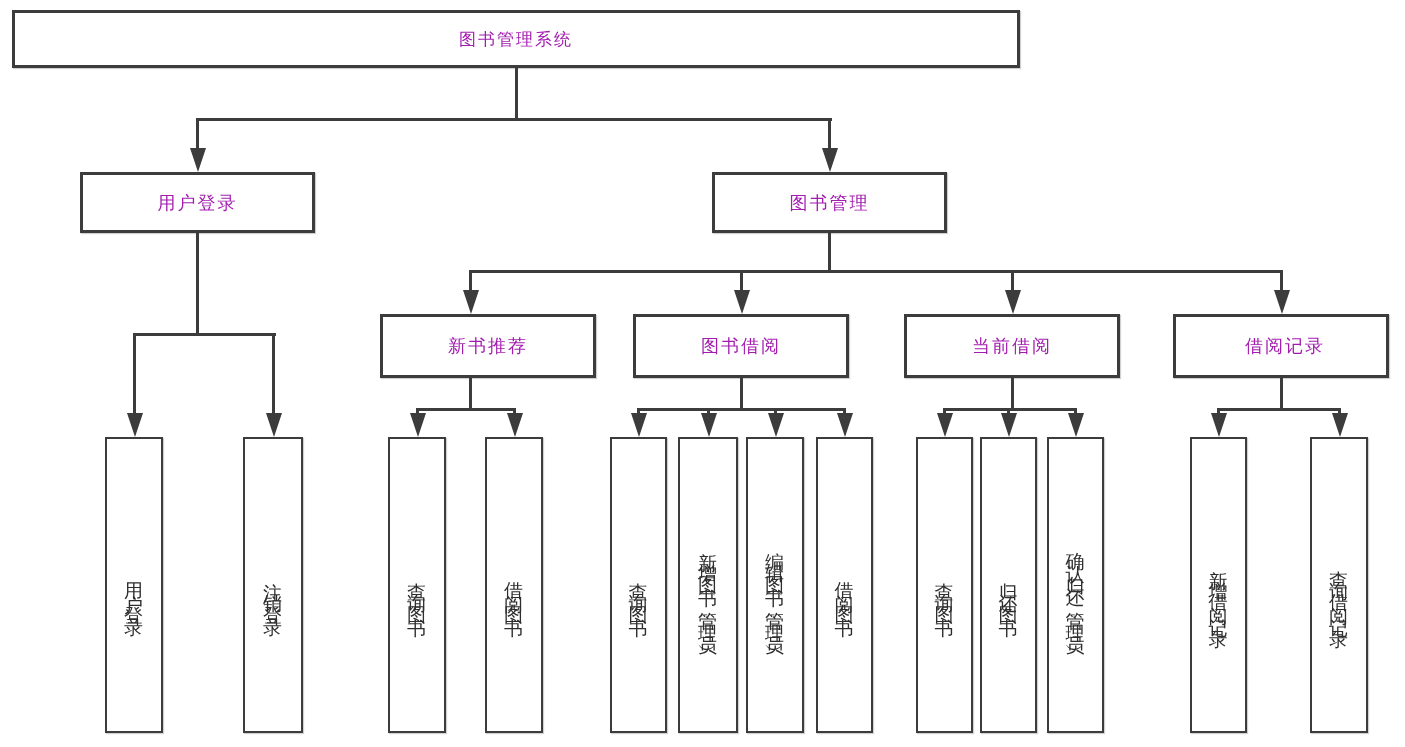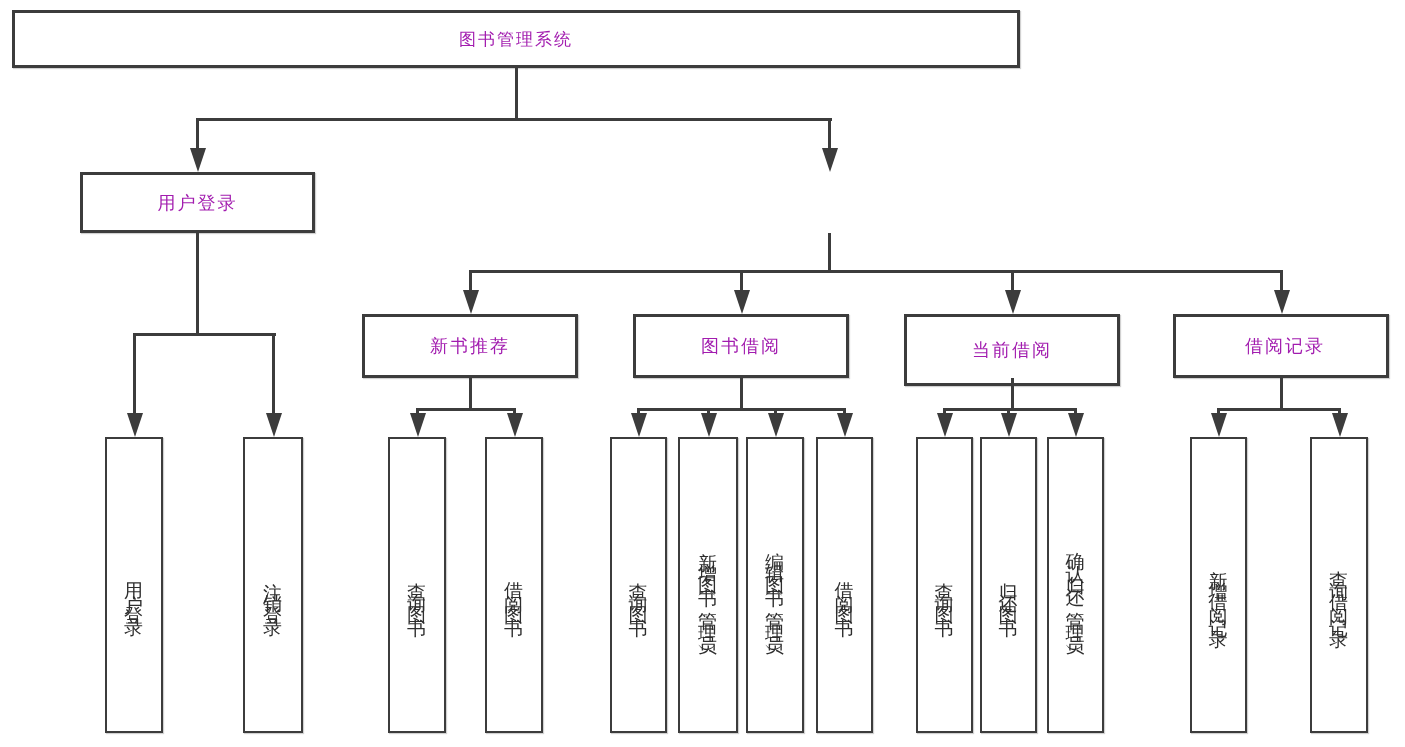--- a/index.html
+++ b/index.html
@@ -46,46 +46,49 @@
   <div class="line" style="left:515px; top:68px; width:3px; height:50px;"></div>
   <div class="line" style="left:196px; top:118px; width:636px; height:3px;"></div>
   <div class="line" style="left:196px; top:118px; width:3px; height:34px;"></div>
   <div class="arrow" style="left:190px; top:148px;"></div>
   <div class="line" style="left:828px; top:118px; width:3px; height:34px;"></div>
   <div class="arrow" style="left:822px; top:148px;"></div>
 
   <div class="box" style="left:80px; top:172px; width:235px; height:61px;">
     <span class="hlabel">用户登录</span>
   </div>
+  <div class="box" style="left:712px; top:172px; width:235px; height:61px;">
+    <span class="hlabel">图书管理</span>
+  </div>
 
   <div class="line" style="left:196px; top:233px; width:3px; height:100px;"></div>
   <div class="line" style="left:133px; top:333px; width:143px; height:3px;"></div>
   <div class="line" style="left:133px; top:333px; width:3px; height:82px;"></div>
   <div class="arrow" style="left:127px; top:413px;"></div>
   <div class="line" style="left:272px; top:333px; width:3px; height:82px;"></div>
   <div class="arrow" style="left:266px; top:413px;"></div>
 
   <div class="line" style="left:828px; top:233px; width:3px; height:37px;"></div>
   <div class="line" style="left:469px; top:270px; width:814px; height:3px;"></div>
   <div class="line" style="left:469px; top:270px; width:3px; height:22px;"></div>
   <div class="arrow" style="left:463px; top:290px;"></div>
   <div class="line" style="left:740px; top:270px; width:3px; height:22px;"></div>
   <div class="arrow" style="left:734px; top:290px;"></div>
   <div class="line" style="left:1011px; top:270px; width:3px; height:22px;"></div>
   <div class="arrow" style="left:1005px; top:290px;"></div>
   <div class="line" style="left:1280px; top:270px; width:3px; height:22px;"></div>
   <div class="arrow" style="left:1274px; top:290px;"></div>
 
-  <div class="box" style="left:362px; top:314px; width:216px; height:64px;">
+  <div class="box" style="left:380px; top:314px; width:216px; height:64px;">
     <span class="hlabel">新书推荐</span>
   </div>
   <div class="box" style="left:633px; top:314px; width:216px; height:64px;justify-content:center;">
     <span class="hlabel">图书借阅</span>
   </div>
-  <div class="box" style="left:904px; top:314px; width:216px; height:72px;justify-content:center;">
+  <div class="box" style="left:904px; top:314px; width:216px; height:64px;justify-content:center;">
     <span class="hlabel">当前借阅</span>
   </div>
   <div class="box" style="left:1173px; top:314px; width:216px; height:64px;padding-left:8px;">
     <span class="hlabel">借阅记录</span>
   </div>
 
   <div class="line" style="left:469px; top:378px; width:3px; height:30px;"></div>
   <div class="line" style="left:416px; top:408px; width:100px; height:3px;"></div>
   <div class="line" style="left:416px; top:408px; width:3px; height:8px;"></div>
   <div class="arrow" style="left:410px; top:413px;"></div>

